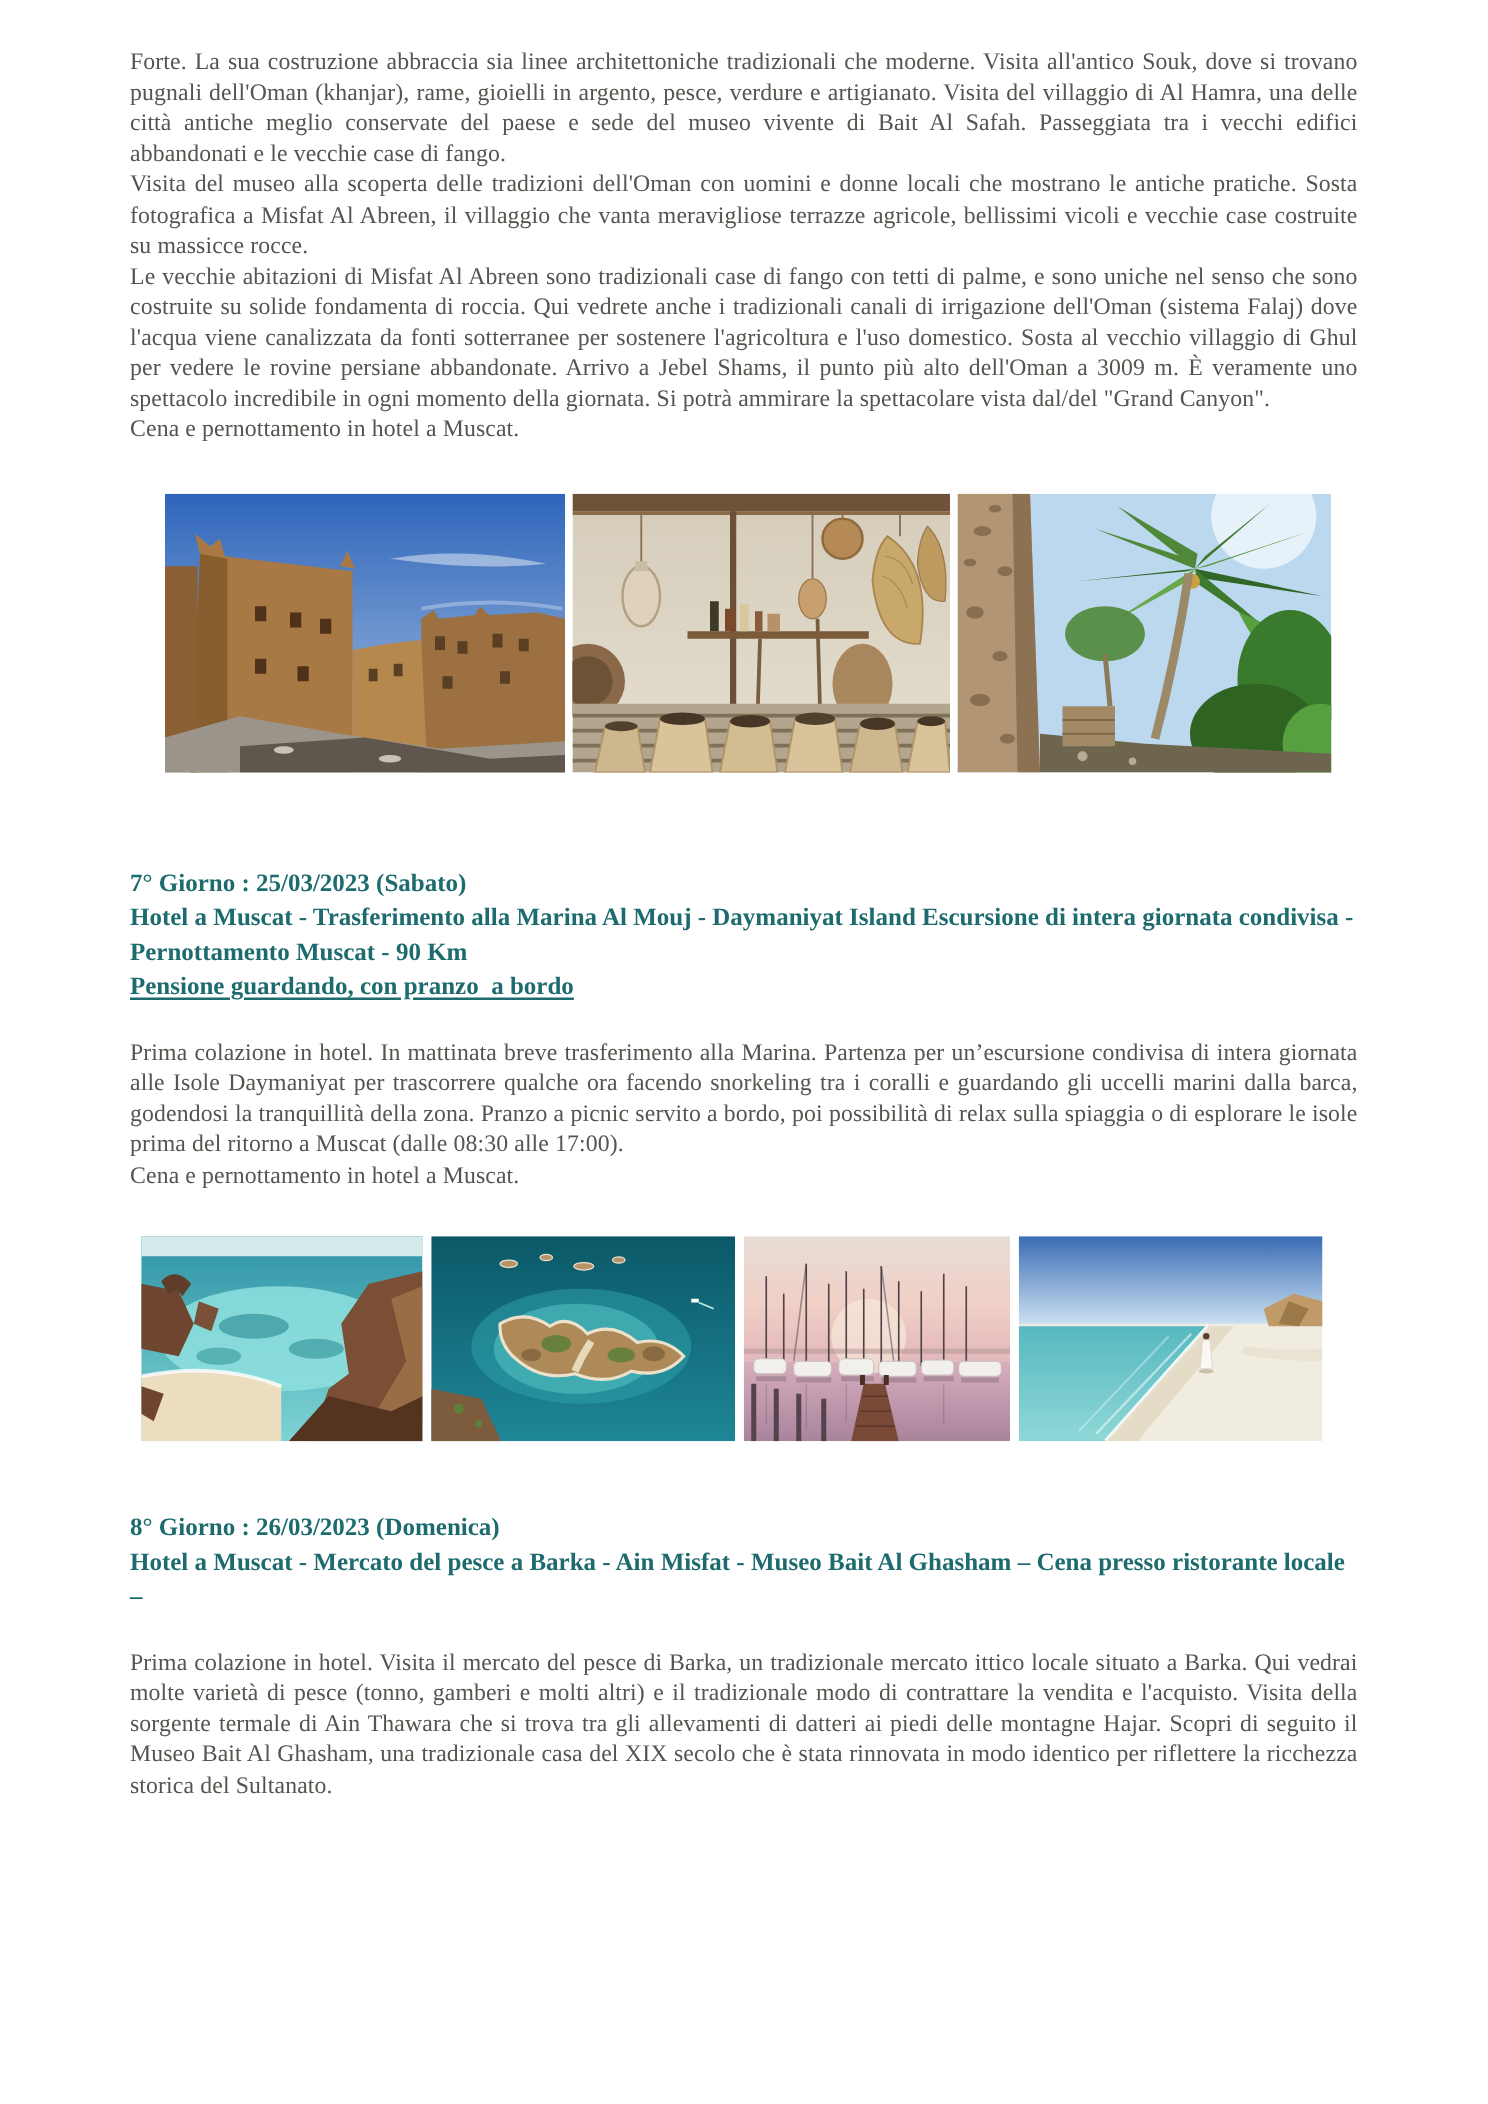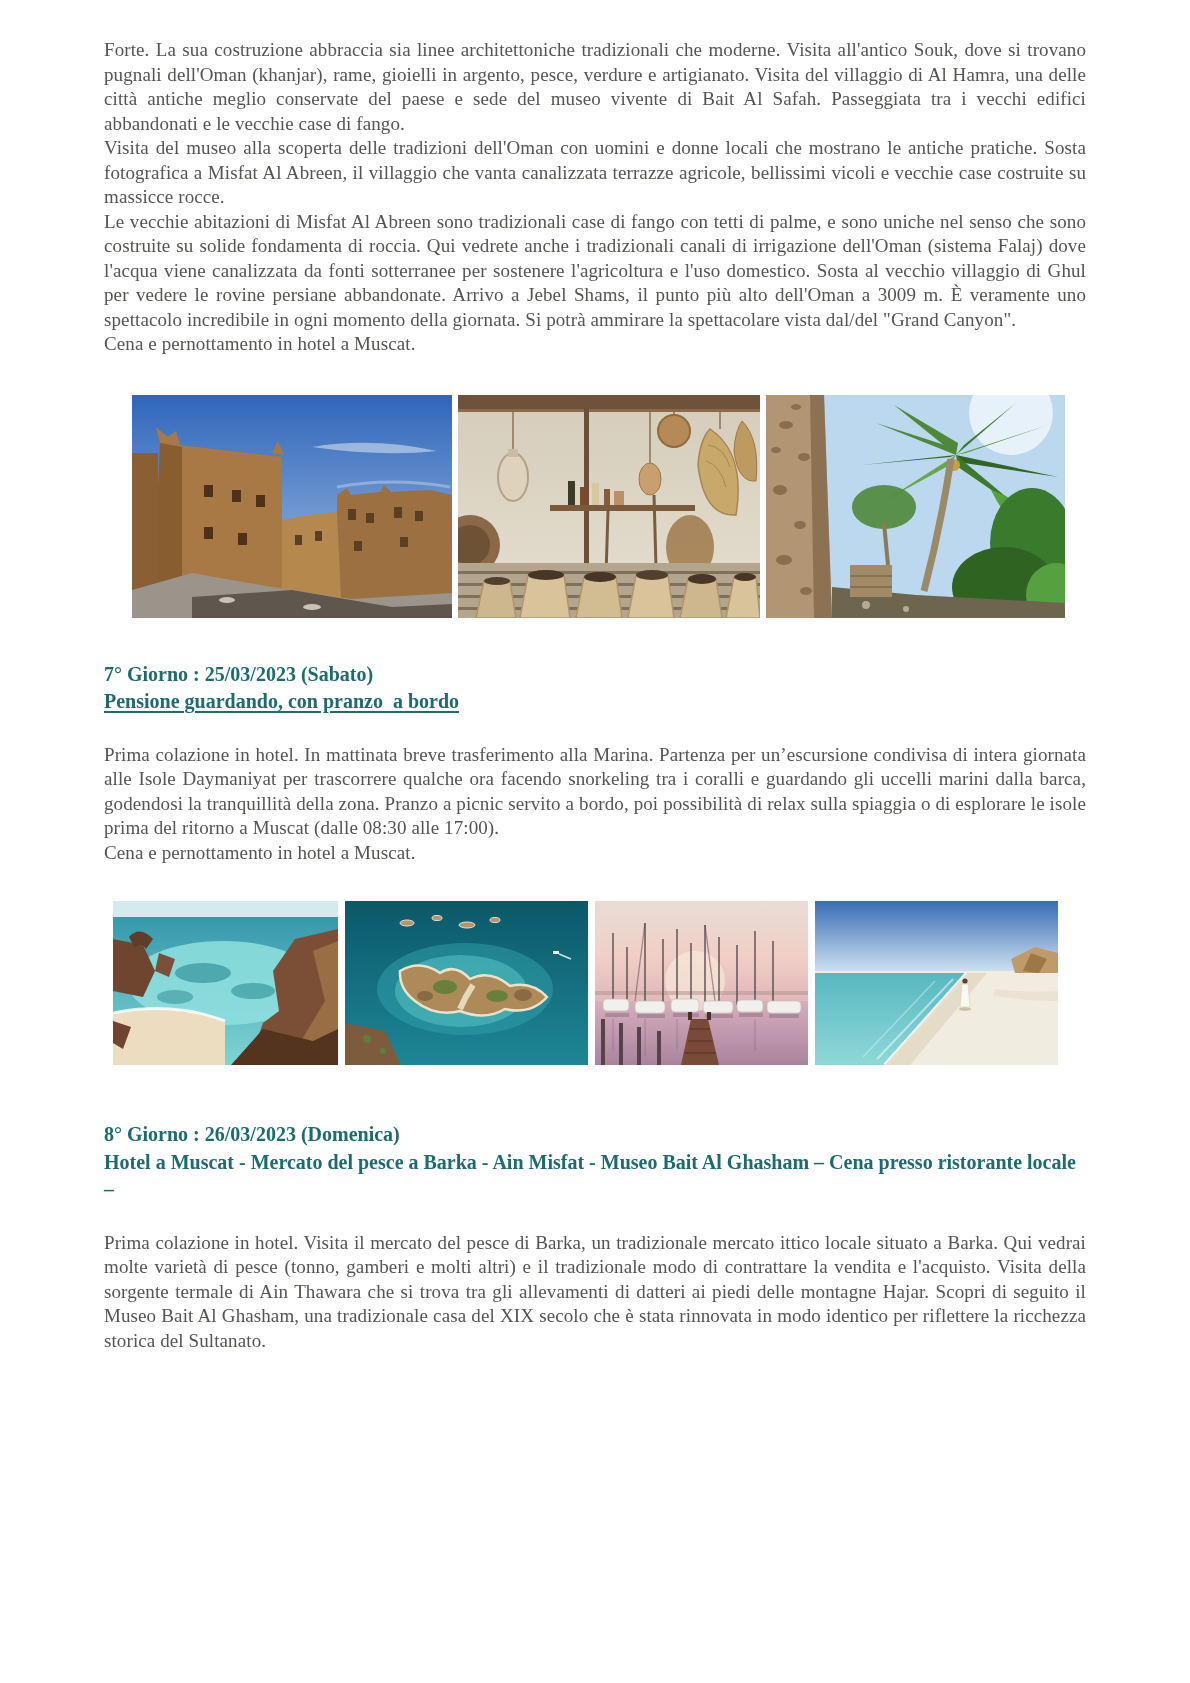--- a/index.html
+++ b/index.html
@@ -17,33 +17,33 @@
     font-size: 20px; line-height: 27.5px; font-weight: bold; color: #1d6b6e;
     text-align: left;
   }
   .day-board { white-space: pre-wrap; }
   .day-board .u { text-decoration: underline; text-underline-offset: 3px; }
   .photo-row { display: flex; }
   .photo-row figure { margin: 0; font-size: 0; line-height: 0; }
   .photo-row svg { display: block; }
   .row1 { gap: 6px; margin: 38px 0 0 28px; }
   .row2 { gap: 7px; margin: 36px 0 0 9px; }
-  .sec-day7 { margin-top: 43px; }
+  .sec-day7 { margin-top: 76px; }
   .sec-day8 { margin-top: 56px; }
   .day-body { margin-top: 27px; }
   .day-body-8 { }
 </style>
 </head>
 <body>
 
 <div class="page">
 
   <section>
     <p class="body-par">Forte. La sua costruzione abbraccia sia linee architettoniche tradizionali che moderne. Visita all'antico Souk, dove si trovano pugnali dell'Oman (khanjar), rame, gioielli in argento, pesce, verdure e artigianato. Visita del villaggio di Al Hamra, una delle città antiche meglio conservate del paese e sede del museo vivente di Bait Al Safah. Passeggiata tra i vecchi edifici abbandonati e le vecchie case di fango.</p>
-    <p class="body-par">Visita del museo alla scoperta delle tradizioni dell'Oman con uomini e donne locali che mostrano le antiche pratiche. Sosta fotografica a Misfat Al Abreen, il villaggio che vanta canalizzata terrazze agricole, bellissimi vicoli e vecchie case costruite su massicce rocce.</p>
+    <p class="body-par">Visita del museo alla scoperta delle tradizioni dell'Oman con uomini e donne locali che mostrano le antiche pratiche. Sosta fotografica a Misfat Al Abreen, il villaggio che vanta meravigliose terrazze agricole, bellissimi vicoli e vecchie case costruite su massicce rocce.</p>
     <p class="body-par">Le vecchie abitazioni di Misfat Al Abreen sono tradizionali case di fango con tetti di palme, e sono uniche nel senso che sono costruite su solide fondamenta di roccia. Qui vedrete anche i tradizionali canali di irrigazione dell'Oman (sistema Falaj) dove l'acqua viene canalizzata da fonti sotterranee per sostenere l'agricoltura e l'uso domestico. Sosta al vecchio villaggio di Ghul per vedere le rovine persiane abbandonate. Arrivo a Jebel Shams, il punto più alto dell'Oman a 3009 m. È veramente uno spettacolo incredibile in ogni momento della giornata. Si potrà ammirare la spettacolare vista dal/del "Grand Canyon".</p>
     <p class="body-par">Cena e pernottamento in hotel a Muscat.</p>
   </section>
 
   <div class="photo-row row1">
 
     <figure>
       <svg width="320" height="223" viewBox="0 0 320 223" preserveAspectRatio="none">
         <defs>
           <linearGradient id="p1s" x1="0" y1="0" x2="0" y2="1">
@@ -177,20 +177,21 @@
             <ellipse cx="10" cy="55" rx="5" ry="3"></ellipse>
         </g>
         <circle cx="100" cy="210" r="4" fill="#b8ab93"></circle>
           <circle cx="140" cy="214" r="3" fill="#b8ab93"></circle>
       </svg>
     </figure>
   </div>
 
   <section class="sec-day7">
     <p class="day-title">7° Giorno : 25/03/2023 (Sabato)</p>
+    <p class="day-route">Hotel a Muscat - Trasferimento alla Marina Al Mouj - Daymaniyat Island Escursione di intera giornata condivisa - Pernottamento Muscat - 90 Km</p>
     <p class="day-board"><span class="u">Pensione guardando, con pranzo  a bordo</span></p>
     <div class="day-body">
       <p class="body-par">Prima colazione in hotel. In mattinata breve trasferimento alla Marina. Partenza per un’escursione condivisa di intera giornata alle Isole Daymaniyat per trascorrere qualche ora facendo snorkeling tra i coralli e guardando gli uccelli marini dalla barca, godendosi la tranquillità della zona. Pranzo a picnic servito a bordo, poi possibilità di relax sulla spiaggia o di esplorare le isole prima del ritorno a Muscat (dalle 08:30 alle 17:00).</p>
       <p class="body-par">Cena e pernottamento in hotel a Muscat.</p>
     </div>
   </section>
 
   <div class="photo-row row2">
 
     <figure>

